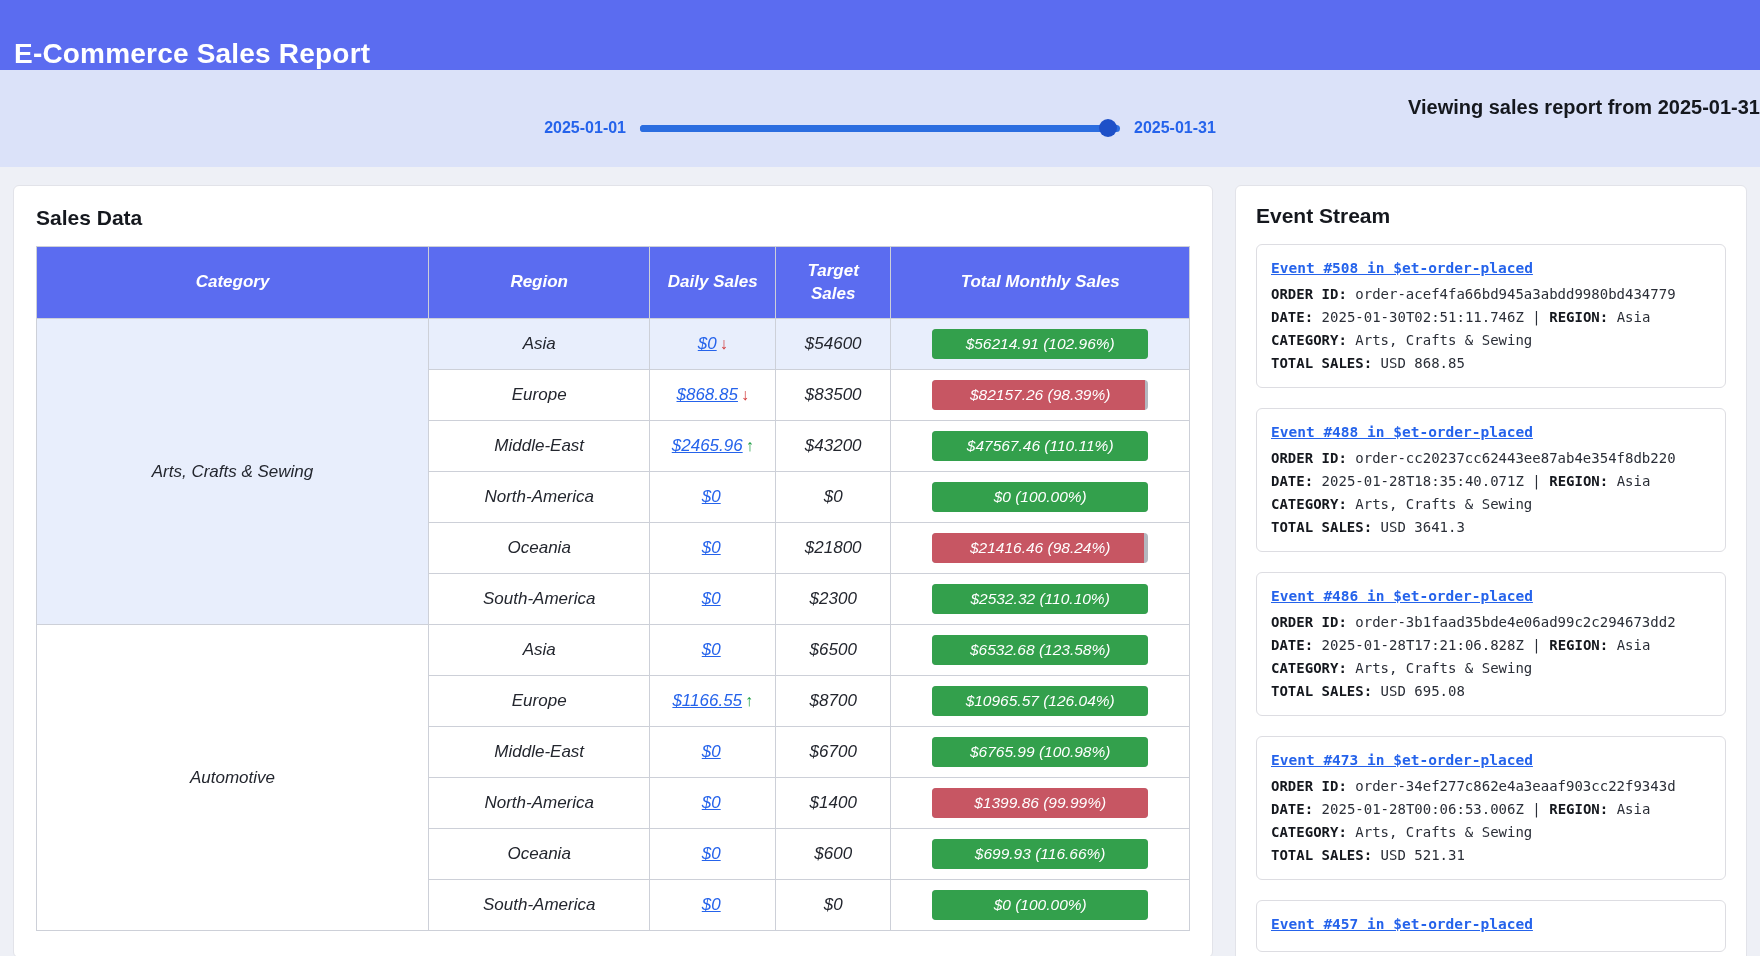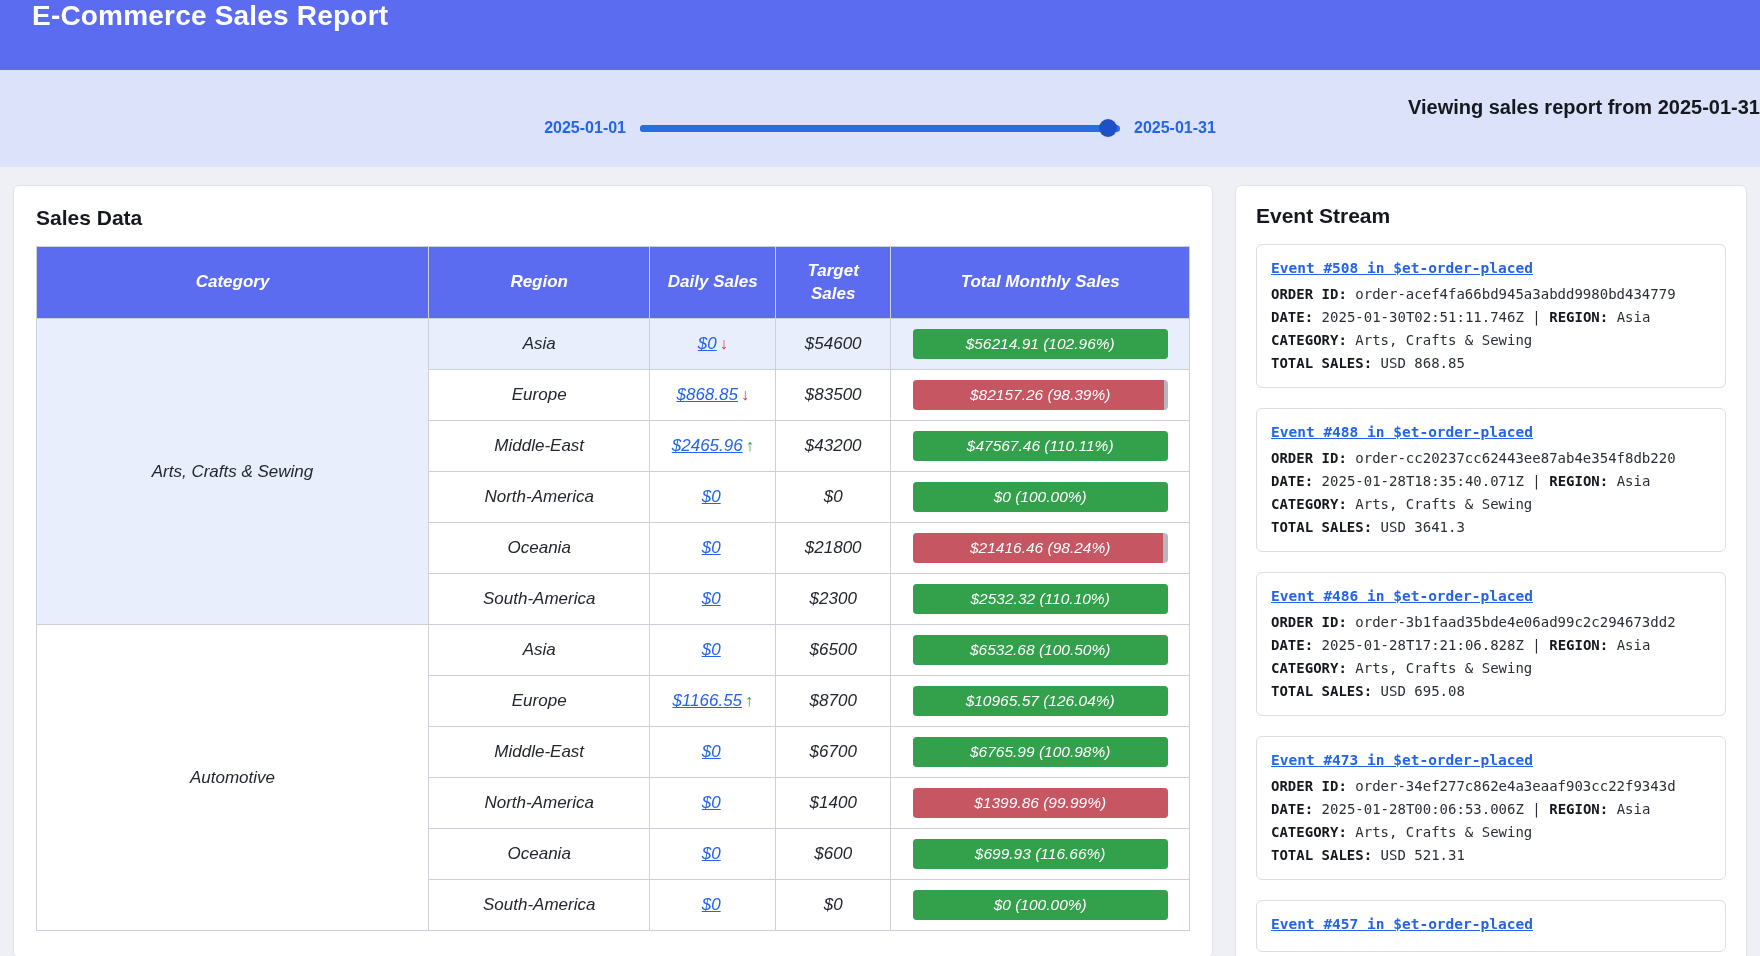--- a/index.html
+++ b/index.html
@@ -1,19 +1,19 @@
 <!DOCTYPE html>
 <html style="--brand: #5b6cf0; --subheader-bg: #dbe2f9; --page-bg: #eef0f6; --link: #2563eb; --green: #33a04c; --red: #c75663; --arrow-up: #1f9e45; --arrow-down: #d23a3a; --badge-track: #b4b7bf; --row-highlight: #e8eefc; --slider: #2b6de0; --slider-handle: #1e50c8;"><head>
 <meta charset="utf-8">
 <style>
   * { margin:0; padding:0; box-sizing:border-box; }
   html,body { width:1760px; height:956px; overflow:hidden; background:var(--page-bg); font-family:"Liberation Sans",sans-serif; color:#23262e; }
 
   
-  .app-header { background:var(--brand); height:70px; display:flex; align-items:flex-start; padding:0 32px; }
+  .app-header { background:var(--brand); height:70px; display:flex; align-items:flex-end; padding:0 14px; }
   .app-header h1 { color:#ffffff; font-size:28px; font-weight:700; letter-spacing:.2px; }
 
   
   .controls { background:var(--subheader-bg); padding:26px 0 30px; text-align:right; }
   .controls-title { font-size:20px; font-weight:700; color:#15181e; }
   .slider-row { display:flex; align-items:center; justify-content:center; gap:14px; }
   .date-label { color:var(--link); font-weight:700; font-size:16px; }
   .slider { position:relative; width:480px; height:18px; }
   .slider-track { position:absolute; top:50%; left:0; right:0; height:7px; margin-top:-3.5px; border-radius:4px; background:var(--slider); }
   .slider-fill { position:absolute; top:50%; left:0; height:7px; margin-top:-3.5px; border-radius:4px; background:var(--slider); }
@@ -30,21 +30,21 @@
   table { width:100%; border-collapse:collapse; table-layout:fixed;font-style:italic; }
   th,td { border:1px solid #cdd0d8; text-align:center; vertical-align:middle; padding:0 8px; }
   thead th { background:var(--brand); color:#ffffff; font-weight:700; font-size:17px; height:72px; line-height:1.35; }
   td { height:51px; font-size:17px; color:#23262e; background:#ffffff; }
   tr[data-hl="true"] td { background:var(--row-highlight); }
   a.daily-link { color:var(--link); text-decoration:underline; }
   .arrow { margin-left:3px; font-size:16px; }
   .arrow[data-dir="down"] { color:var(--arrow-down); }
   .arrow[data-dir="up"] { color:var(--arrow-up); }
 
-  .badge { position:relative; width:255px; height:30px; margin:0 auto; background:var(--badge-track); border-radius:4px; overflow:hidden; }
+  .badge { position:relative; width:216px; height:30px; margin:0 auto; background:var(--badge-track); border-radius:4px; overflow:hidden; }
   .badge-fill { position:absolute; top:0; bottom:0; left:0; width:100%; }
   .badge[data-status="over"] .badge-fill { background:var(--green); }
   .badge[data-status="under"] .badge-fill { background:var(--red); }
   .badge-text { position:absolute; top:0; left:0; right:0; bottom:0; display:flex; align-items:center; justify-content:center; color:#ffffff; font-size:15.5px; }
 
   
   .event-card { border:1px solid #dddde2; border-radius:6px; padding:12px 14px; margin-bottom:20px;
                 font-family:"DejaVu Sans Mono",monospace; font-size:14px; line-height:23px; color:#2a2e37; }
   .event-title { display:inline-block; color:var(--link); font-weight:700; text-decoration:underline; font-size:14.5px; margin-bottom:3px; }
   .elabel { font-weight:700; color:#15181e; }
@@ -167,21 +167,21 @@
         </tr>
 
         <tr>
           <td class="cat" rowspan="6">Automotive</td>
           <td>Asia</td>
           <td><a href="#" class="daily-link">$0</a><span class="arrow"></span></td>
           <td>$6500</td>
           <td>
             <div class="badge" data-status="over">
               <div class="badge-fill" style="width: 100%;"></div>
-              <span class="badge-text">$6532.68 (100.50%)</span>
+              <span class="badge-text">$6532.68 (123.58%)</span>
             </div>
           </td>
         </tr>
 
         <tr>
           <td>Europe</td>
           <td><a href="#" class="daily-link">$1166.55</a><span class="arrow" data-dir="up">↑</span></td>
           <td>$8700</td>
           <td>
             <div class="badge" data-status="over">

